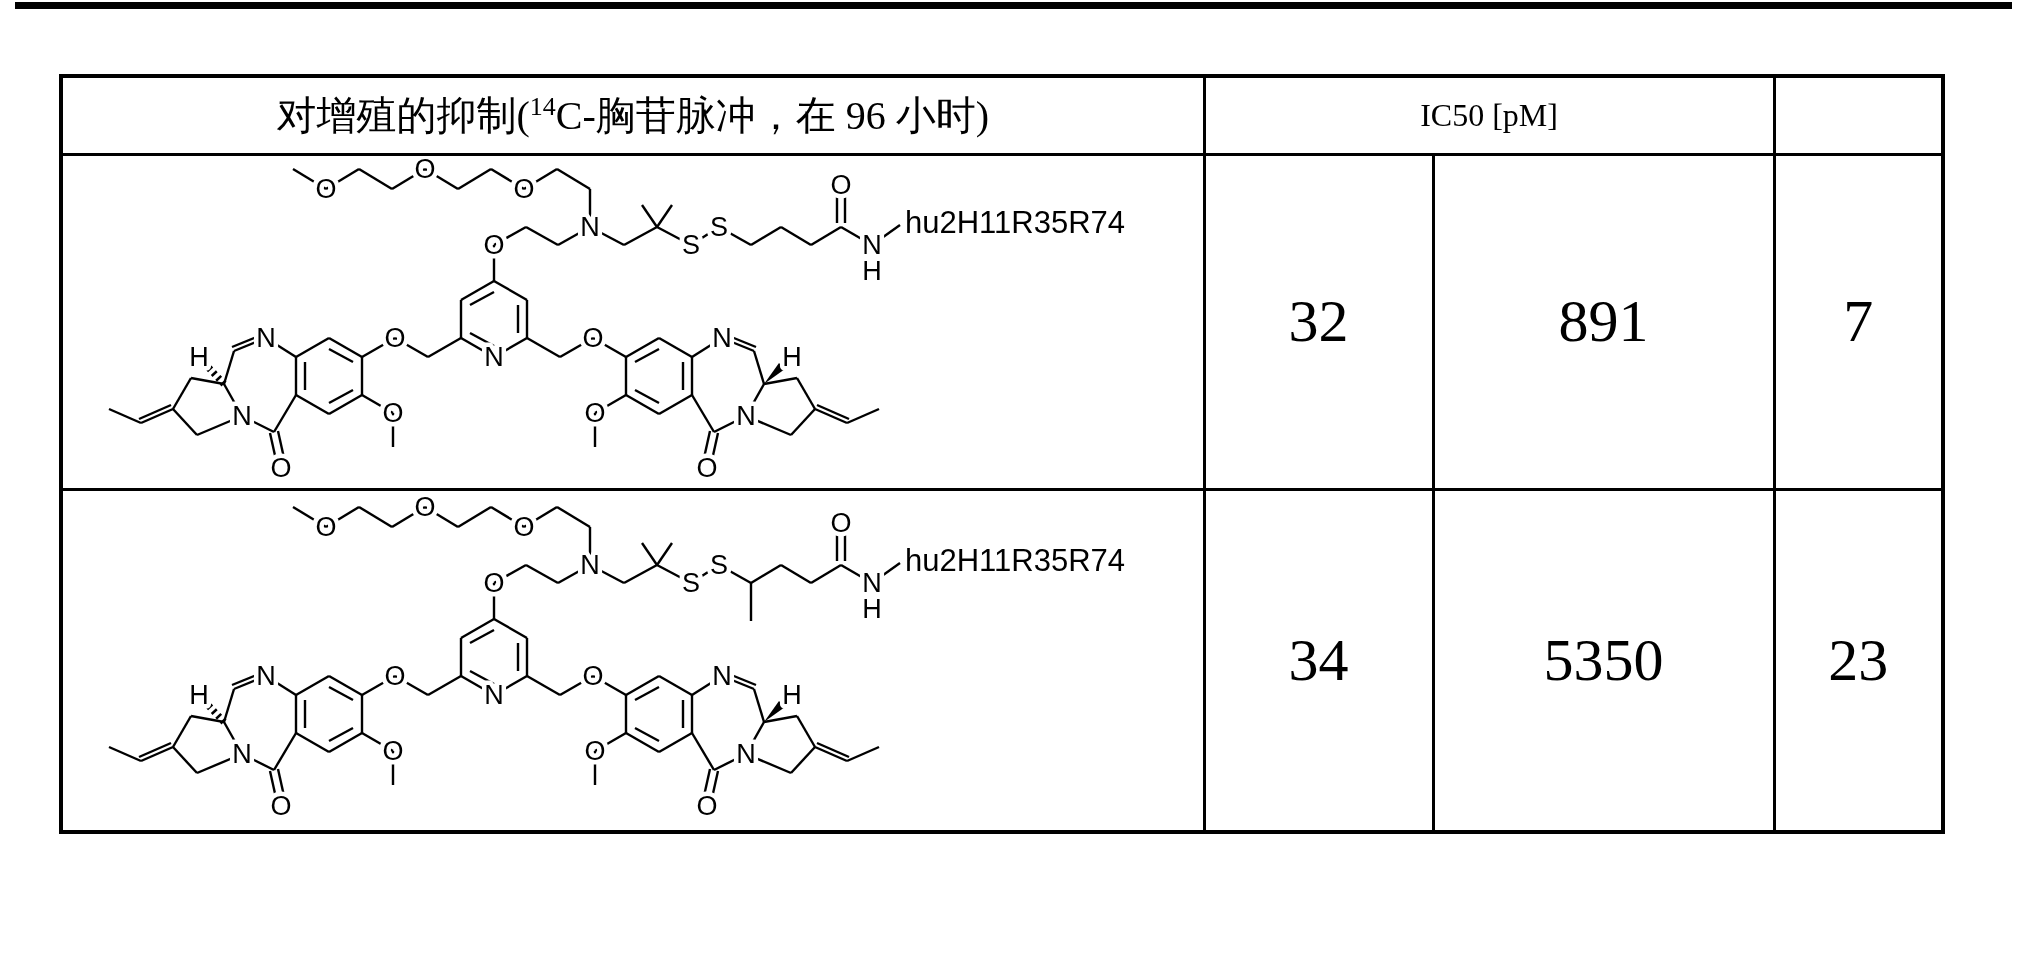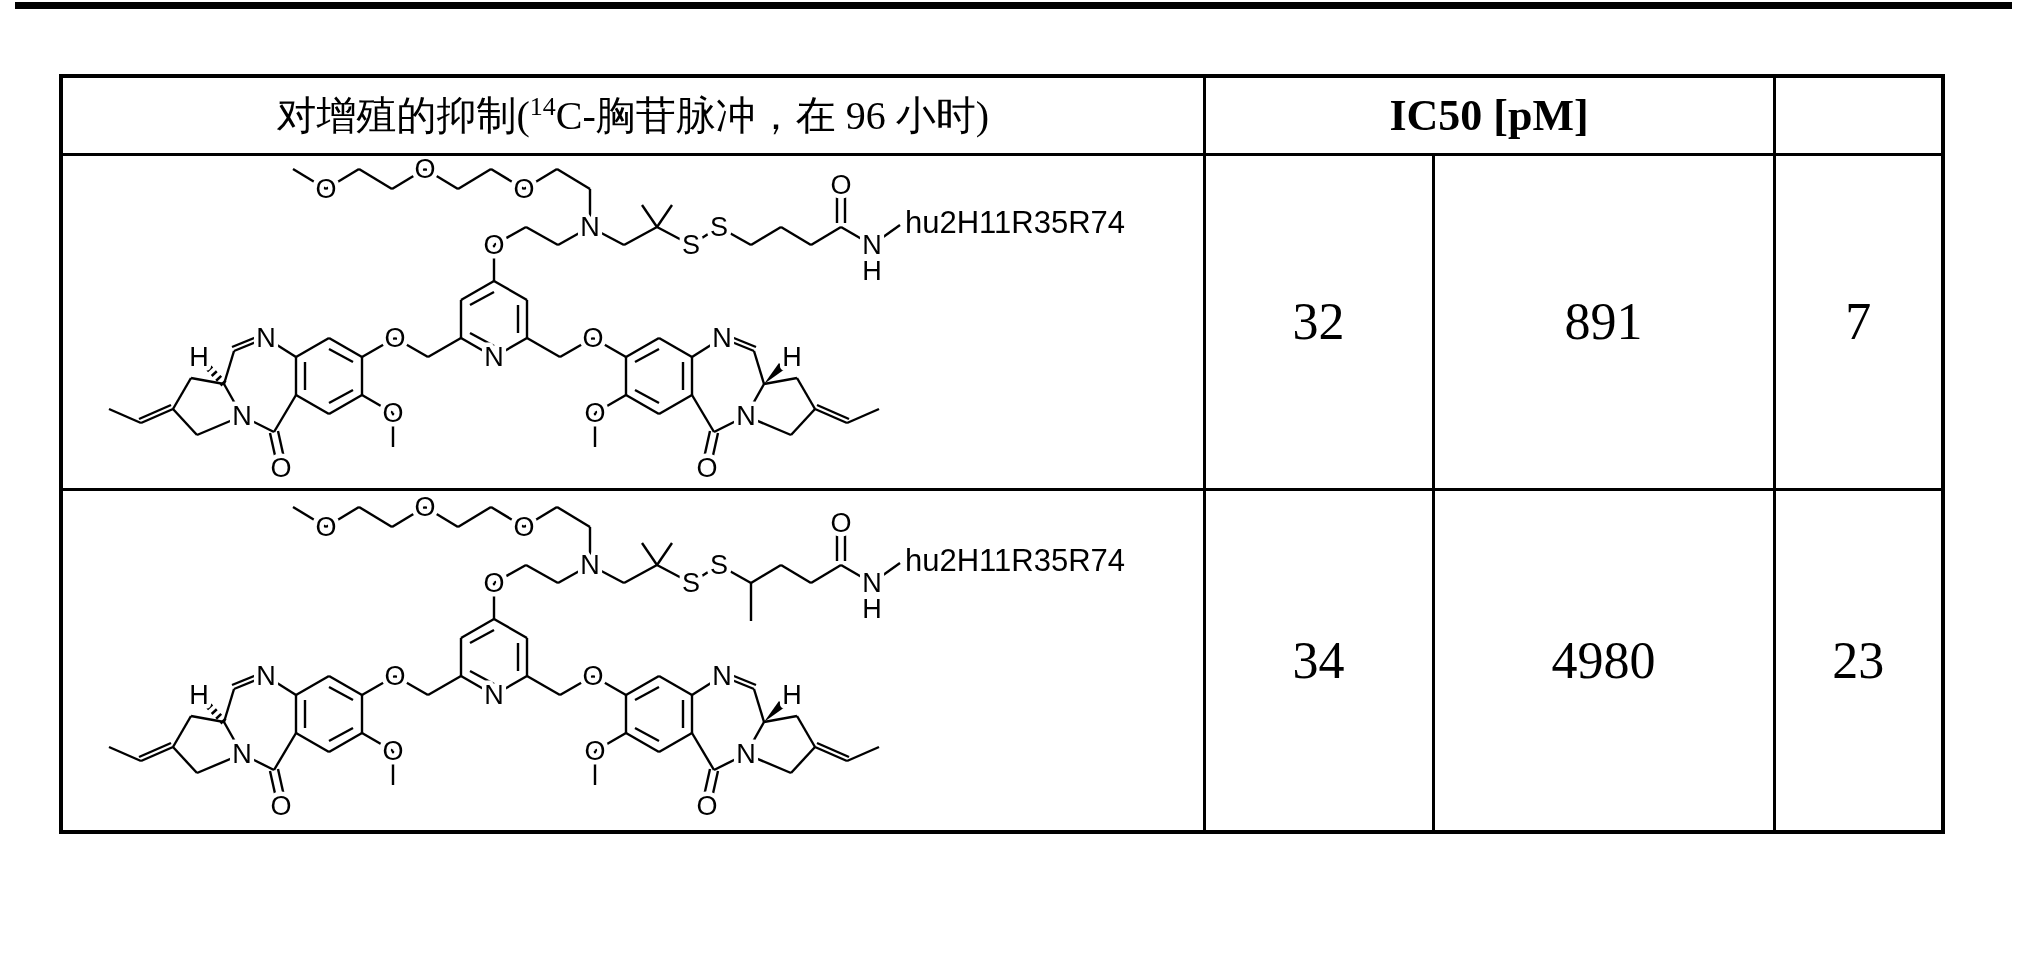--- a/index.html
+++ b/index.html
@@ -16,23 +16,23 @@
     margin-top:22px;
   }
   table.main td{
     border:3px solid #000;
     text-align:center;vertical-align:middle;
     padding:0;overflow:hidden;
   }
   table.main{border:4px solid #000;}
   .h1-text{font-size:40px;}
   .h1-text sup{font-size:26px;}
-  .ic50-head{font-size:44px;font-weight:bold;}
+  .ic50-head{font-size:32px;}
   .h2-text{font-size:40px;line-height:60px;}
-  .num{font-size:52px;}
+  .num{font-size:60px;}
   .structcell{vertical-align:middle;}
   svg.mol{display:block;margin:0 auto;}
   svg.mol line{stroke:#000;stroke-width:2.4;fill:none;}
   svg.mol line.hash{stroke-width:7;stroke-dasharray:2.5 4;}
   svg.mol polygon{fill:#000;stroke:none;}
   svg.mol text.atom{
     font-family:"Liberation Sans","DejaVu Sans",sans-serif;
     font-size:27px;text-anchor:middle;fill:#000;
     paint-order:stroke;stroke:#fff;stroke-width:9px;stroke-linejoin:round;
   }
@@ -321,17 +321,17 @@
             <text x="178" y="268" class="atom">N</text>
             <text x="217" y="320" class="atom">O</text>
             <text x="658" y="190" class="atom">N</text>
             <text x="728" y="209" class="atom">H</text>
             <text x="682" y="268" class="atom">N</text>
             <text x="643" y="320" class="atom">O</text>
             <text x="841" y="76" class="ab">hu2H11R35R74</text>
           </svg>
     </td>
     <td><span class="num">34</span></td>
-    <td><span class="num">4980</span></td>
+    <td><span class="num">5350</span></td>
     <td><span class="num">23</span></td>
   </tr>
 </tbody>
   </table>
 
 </body></html>

